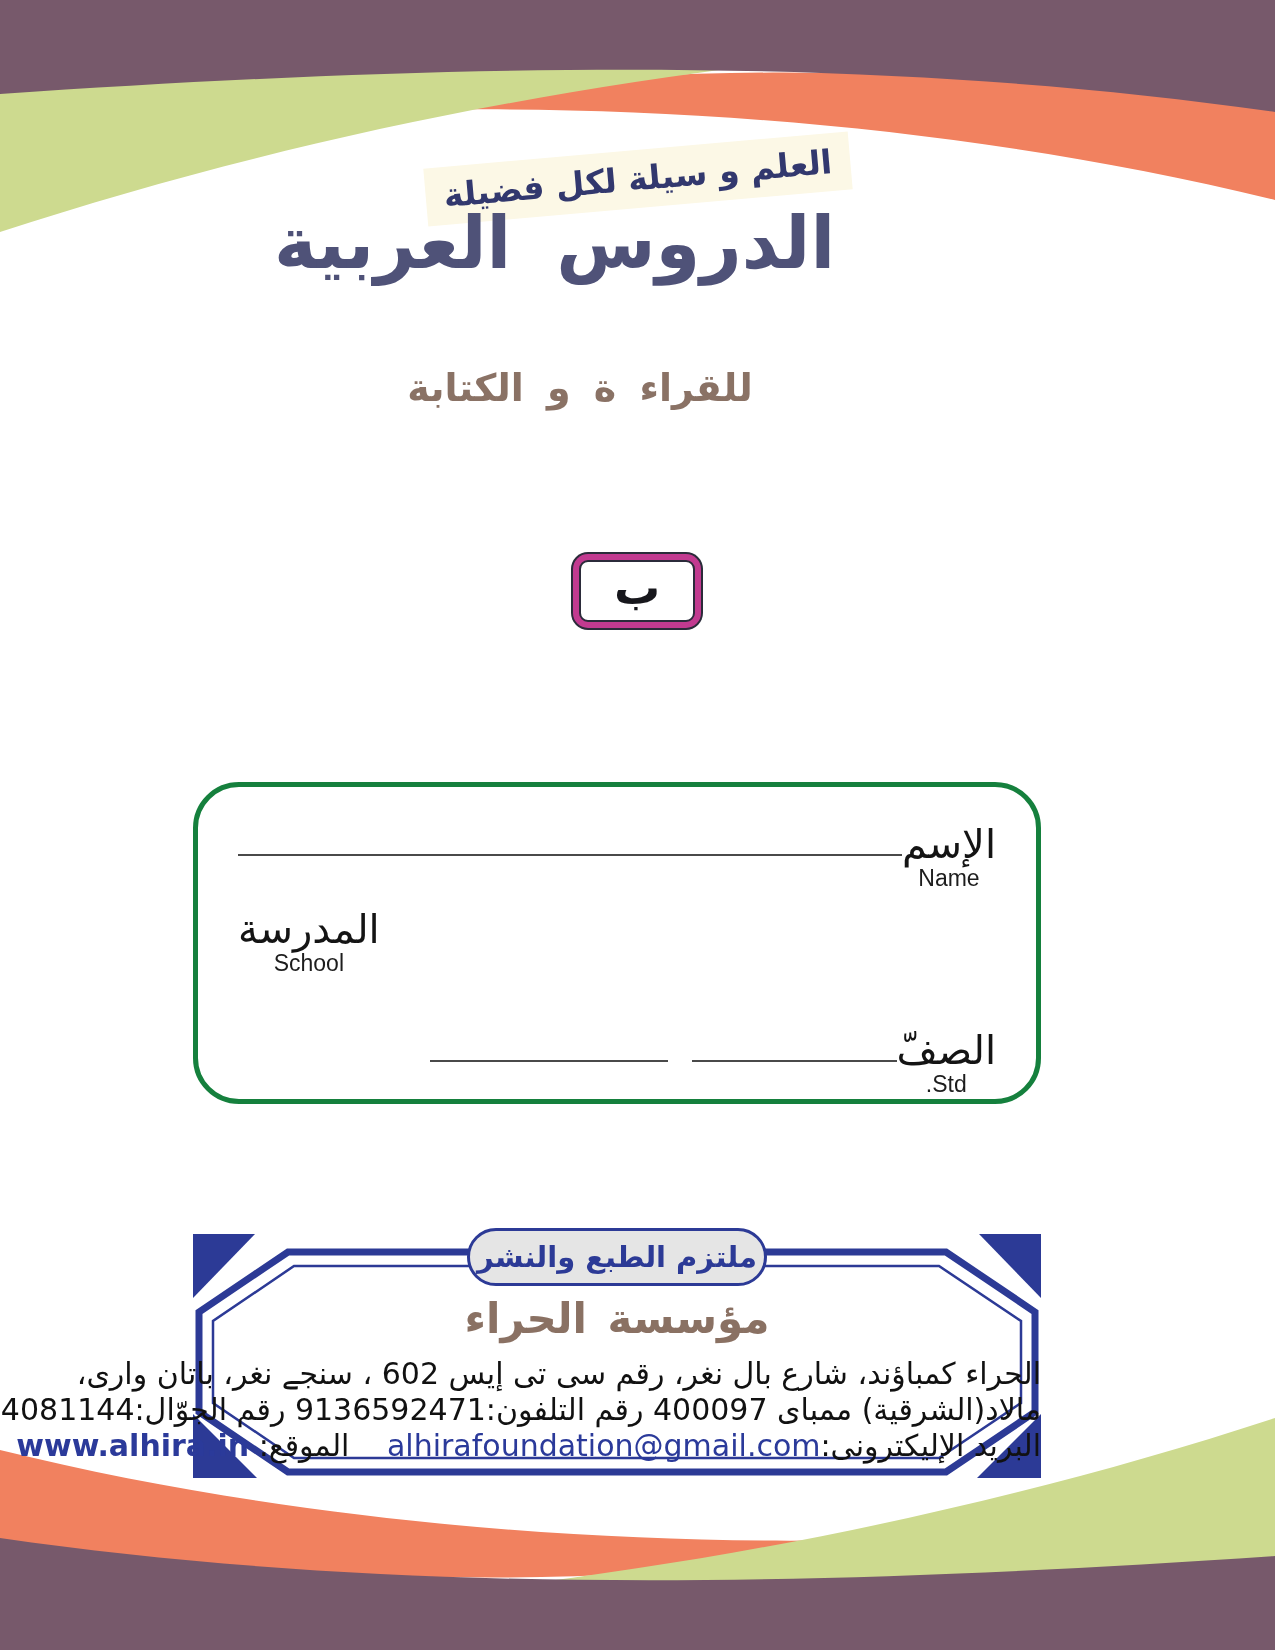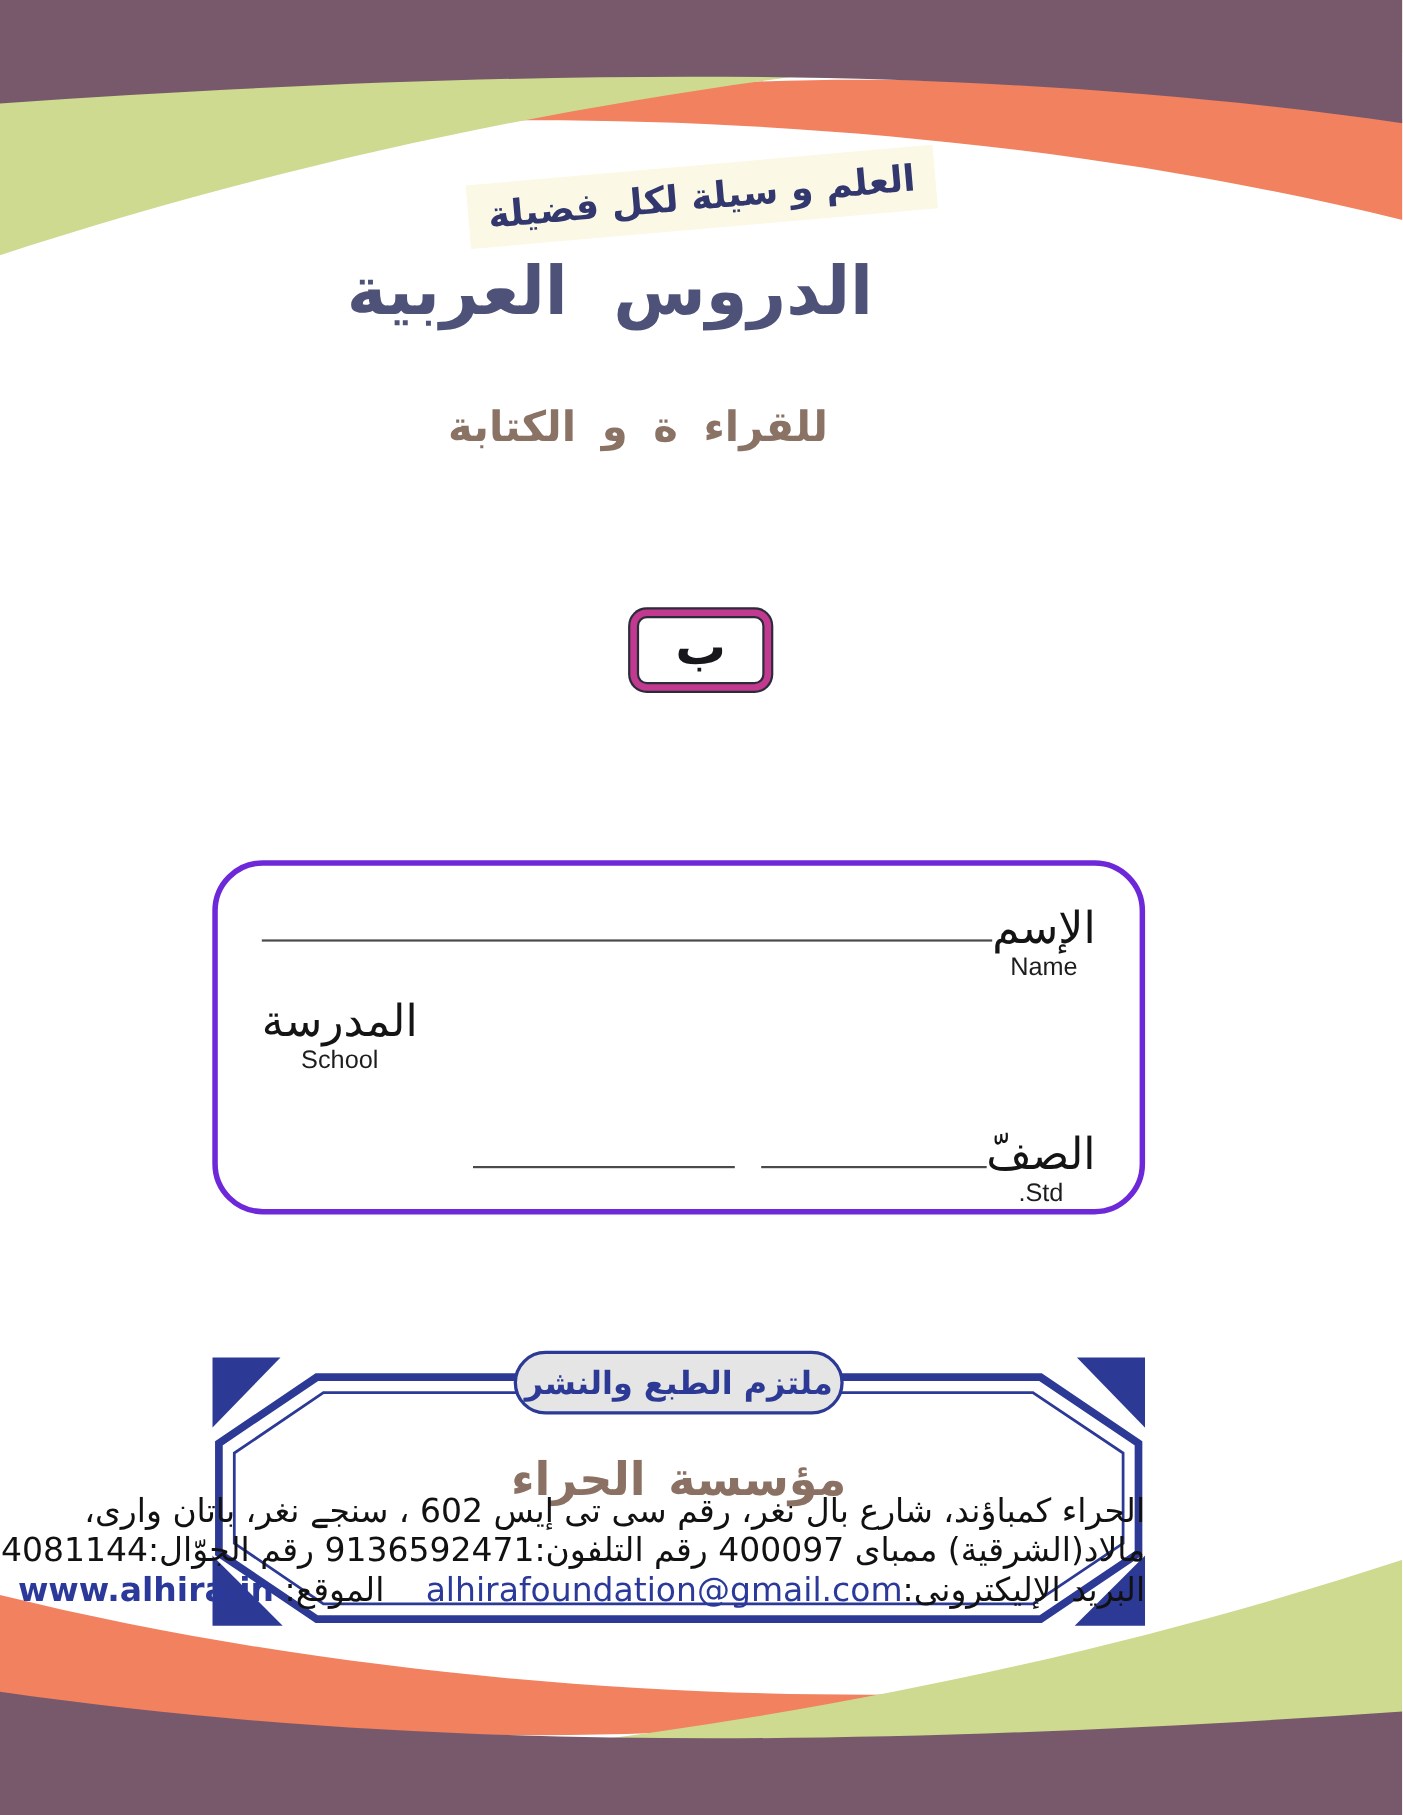--- a/index.html
+++ b/index.html
@@ -15,39 +15,39 @@
   .motto{
     position:absolute;top:150px;left:0;width:1275px;text-align:center;
   }
   .motto span{
     display:inline-block;transform:rotate(-5deg);
     background:#fcf8e6;color:#32386e;font-weight:bold;font-size:33px;
     padding:6px 18px;line-height:1.4;
   }
   
   .title{
-    position:absolute;top:230px;left:0;width:1109px;text-align:center;
-    font-size:61px;font-weight:bold;color:#4f5278;word-spacing:20px;line-height:1.15;
+    position:absolute;top:202px;left:0;width:1109px;text-align:center;
+    font-size:72px;font-weight:bold;color:#4f5278;word-spacing:20px;line-height:1.15;
   }
   .subtitle{
     position:absolute;top:366px;left:0;width:1160px;text-align:center;
     font-size:38px;font-weight:bold;color:#8a7265;word-spacing:10px;
   }
   
   .letterbox{
     position:absolute;left:579px;top:560px;width:116px;height:62px;box-sizing:border-box;
     background:#fff;border:2px solid #2b2b3a;border-radius:9px;
     box-shadow:0 0 0 6px #c23a90,0 0 0 8px #2b2b3a;
     display:flex;align-items:center;justify-content:center;
   }
   .letterbox .glyph{font-size:46px;font-weight:bold;color:#17171c;line-height:1;padding-bottom:6px;}
   
   .infobox{
     position:absolute;left:193px;top:782px;width:848px;height:322px;box-sizing:border-box;
-    border:5px solid #6d28d9;border-radius:46px;background:#fff;
+    border:5px solid #15803d;border-radius:46px;background:#fff;
     padding:26px 40px 10px 40px;display:flex;flex-direction:column;
   }
   .f-row{display:flex;direction:rtl;align-items:flex-end;}
   .f-row.r1{margin-top:6px;}
   .f-row.r2{margin-top:12px;flex-direction:column;}
   .f-row.r3{margin-top:10px;}
   .f-label{display:flex;flex-direction:column;align-items:center;flex:0 0 auto;}
   .f-ar{font-size:40px;color:#141414;line-height:1.25;white-space:nowrap;}
   .f-en{font-family:"Liberation Sans",sans-serif;font-size:23px;color:#1d1d1d;margin-top:-4px;}
   .f-line{border-bottom:2px solid #4a4a4a;margin-bottom:36px;}
@@ -60,21 +60,21 @@
   .pub svg{position:absolute;left:0;top:0;}
   .pub-banner{
     position:absolute;left:50%;top:6px;transform:translateX(-50%);
     width:300px;height:58px;box-sizing:border-box;background:#e5e5e5;
     border:3px solid #2c3a96;border-radius:30px;
     display:flex;align-items:center;justify-content:center;
     font-size:29px;font-weight:bold;color:#2c3a96;white-space:nowrap;
   }
   .pub-name{
     position:absolute;top:72px;left:0;width:100%;text-align:center;
-    font-size:42px;font-weight:bold;color:#8a7163;word-spacing:6px;margin-top:26px;
+    font-size:42px;font-weight:bold;color:#8a7163;word-spacing:6px;
   }
   .p-line{
     position:absolute;left:0;width:100%;text-align:center;direction:rtl;
     font-size:30px;color:#111;white-space:nowrap;
   }
   .p-l1{top:134px;}
   .p-l2{top:170px;}
   .p-l3{top:206px;}
   .blue{color:#2b3a9a;}
   .bold{font-weight:bold;}

